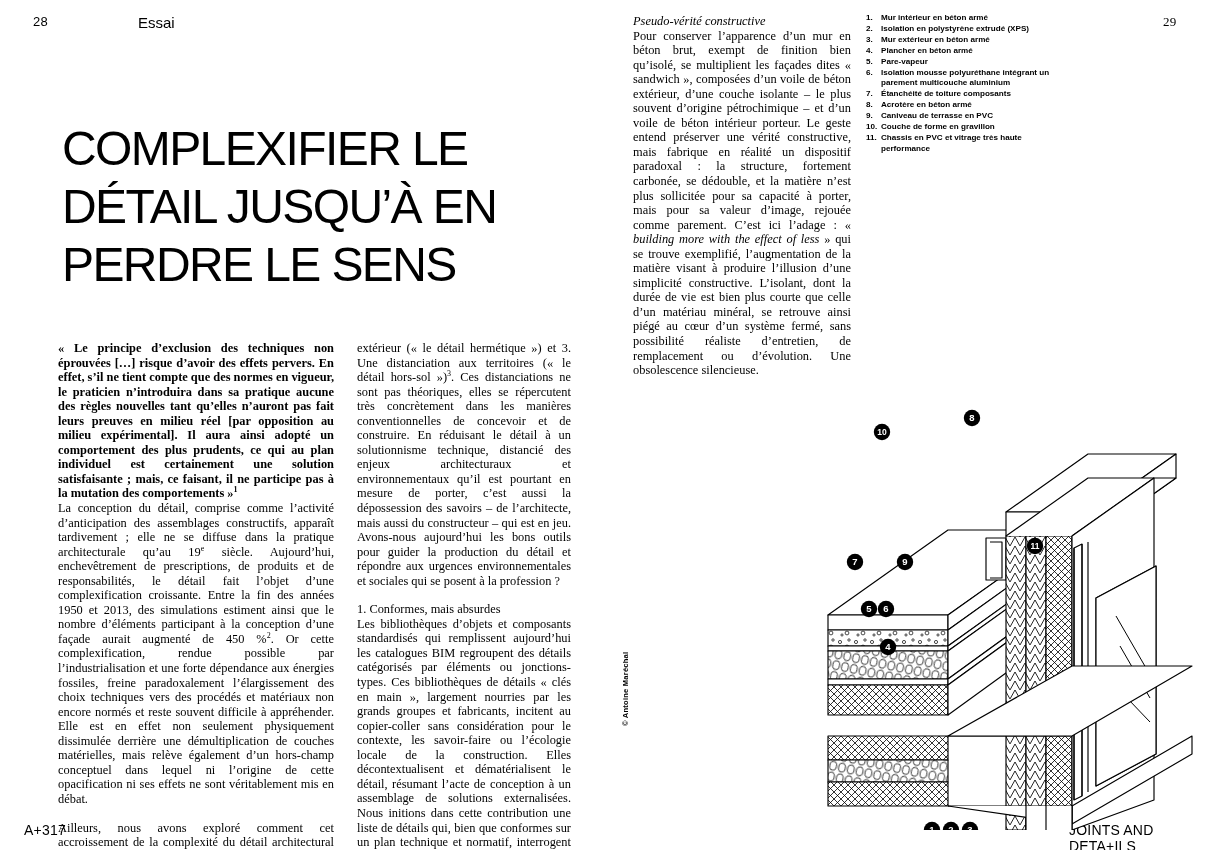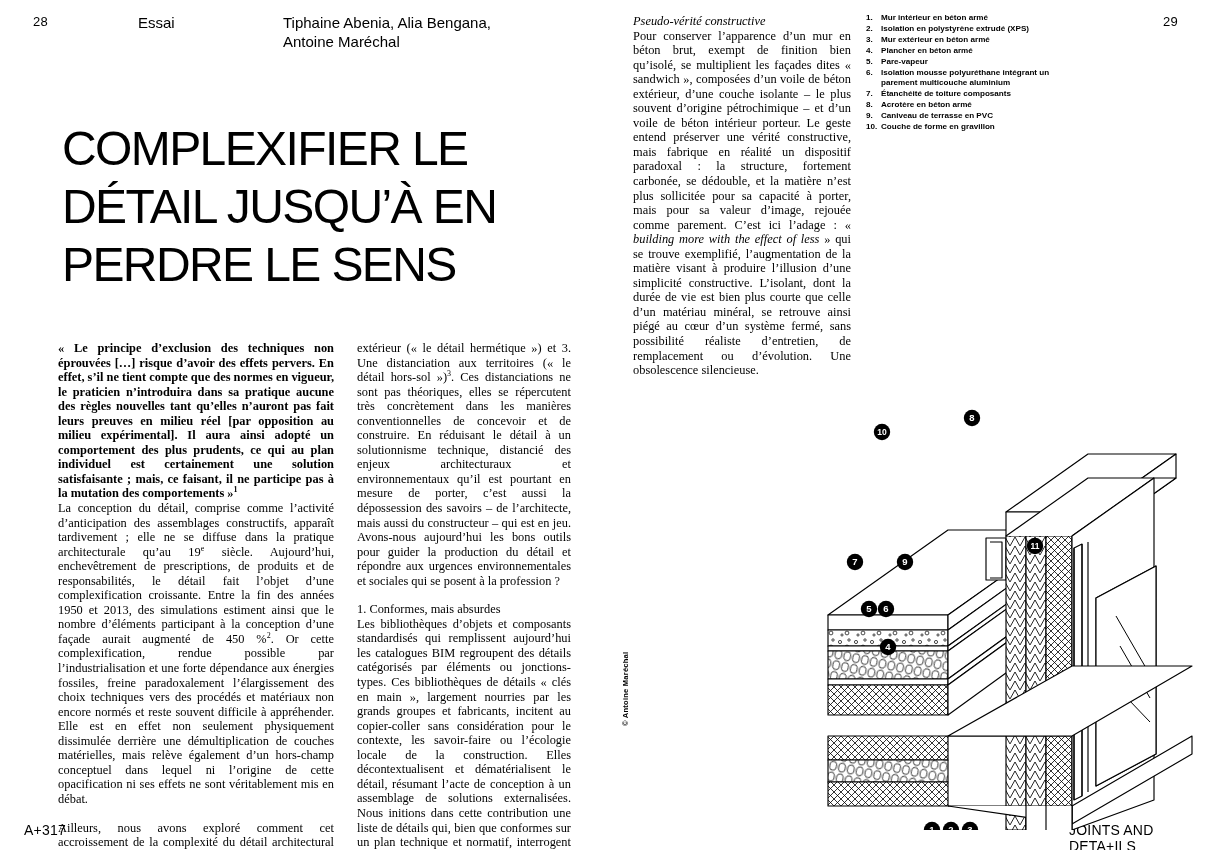--- a/index.html
+++ b/index.html
@@ -109,22 +109,20 @@
 </style>
 </head>
 <body>
 
 <div class="page page-left">
 
   <div class="folio folio-left">28</div>
 
   <div class="kicker">Essai</div>
 
-  <div class="byline" style="white-space:pre-line;">Tiphaine Abenia, Alia Bengana,
-Antoine Maréchal</div>
 
   <h1 class="display-title">COMPLEXIFIER LE DÉTAIL JUSQU’À EN PERDRE LE SENS</h1>
 
   <div class="col col-28-1">
     <div class="lead">
       <p><span>« Le principe d’exclusion des techniques non éprouvées […] risque d’avoir des effets pervers. En effet, s’il ne tient compte que des normes en vigueur, le praticien n’introduira dans sa pratique aucune des règles nouvelles tant qu’elles n’auront pas fait leurs preuves en milieu réel [par opposition au milieu expérimental]. Il aura ainsi adopté un comportement des plus prudents, ce qui au plan individuel est certainement une solution satisfaisante ; mais, ce faisant, il ne participe pas à la mutation des comportements »</span><sup>1</sup></p>
     </div>
     <p><span>La conception du détail, comprise comme l’activité d’anticipation des assemblages constructifs, apparaît tardivement ; elle ne se diffuse dans la pratique architecturale qu’au 19</span><sup>e</sup><span> siècle. Aujourd’hui, enchevêtrement de prescriptions, de produits et de responsabilités, le détail fait l’objet d’une complexification croissante. Entre la fin des années 1950 et 2013, des simulations estiment ainsi que le nombre d’éléments participant à la conception d’une façade aurait augmenté de 450 %</span><sup>2</sup><span>. Or cette complexification, rendue possible par l’industrialisation et une forte dépendance aux énergies fossiles, freine paradoxalement l’élargissement des choix techniques vers des procédés et matériaux non encore normés et reste souvent difficile à appréhender. Elle est en effet non seulement physiquement dissimulée derrière une démultiplication de couches matérielles, mais relève également d’un hors-champ conceptuel dans lequel ni l’origine de cette opacification ni ses effets ne sont véritablement mis en débat.</span></p>
     <p>Ailleurs, nous avons exploré comment cet accroissement de la complexité du détail architectural devait être rapproché d’une triple distanciation à l’œuvre dans la conception contemporaine : 1. Une distanciation à la matière (« le détail dématérialisé »), 2. Une distanciation à l’environnement</p>
   </div>
@@ -132,21 +130,21 @@
   <div class="col col-28-2">
     <p><span>extérieur (« le détail hermétique ») et 3. Une distanciation aux territoires (« le détail hors-sol »)</span><sup>3</sup><span>. Ces distanciations ne sont pas théoriques, elles se répercutent très concrètement dans les manières conventionnelles de concevoir et de construire. En réduisant le détail à un solutionnisme technique, distancié des enjeux architecturaux et environnementaux qu’il est pourtant en mesure de porter, c’est aussi la dépossession des savoirs – de l’architecte, mais aussi du constructeur – qui est en jeu. Avons-nous aujourd’hui les bons outils pour guider la production du détail et répondre aux urgences environnementales et sociales qui se posent à la profession ?</span></p>
     <p><span class="subhead">1. Conformes, mais absurdes</span><br><span>Les bibliothèques d’objets et composants standardisés qui remplissent aujourd’hui les catalogues BIM regroupent des détails catégorisés par éléments ou jonctions-types. Ces bibliothèques de détails « clés en main », largement nourries par les grands groupes et fabricants, incitent au copier-coller sans considération pour le contexte, les savoir-faire ou l’écologie locale de la construction. Elles décontextualisent et dématérialisent le détail, résumant l’acte de conception à un assemblage de solutions externalisées. Nous initions dans cette contribution une liste de détails qui, bien que conformes sur un plan technique et normatif, interrogent le sens que l’on met dans les opérations de construction.</span></p>
   </div>
 
   <div class="footer footer-left">A+317</div>
 </div>
 
 <div class="page page-right">
 
-  <div class="folio folio-right" style="left:556px;">29</div>
+  <div class="folio folio-right" style="left:556px;font-family:Liberation Serif, serif;">29</div>
 
   <div class="footer footer-right" style="left:462px;">JOINTS AND DETA+ILS</div>
 </div>
 
 <div class="col col-29-1" style="position:absolute;">
   <p><span class="ital-head">Pseudo-vérité constructive</span><br><span>Pour conserver l’apparence d’un mur en béton brut, exempt de finition bien qu’isolé, se multiplient les façades dites « sandwich », composées d’un voile de béton extérieur, d’une couche isolante – le plus souvent d’origine pétrochimique – et d’un voile de béton intérieur porteur. Le geste entend préserver une vérité constructive, mais fabrique en réalité un dispositif paradoxal : la structure, fortement carbonée, se dédouble, et la matière n’est plus sollicitée pour sa capacité à porter, mais pour sa valeur d’image, rejouée comme parement. C’est ici l’adage : « </span><em>building more with the effect of less</em><span> » qui se trouve exemplifié, l’augmentation de la matière visant à produire l’illusion d’une simplicité constructive. L’isolant, dont la durée de vie est bien plus courte que celle d’un matériau minéral, se retrouve ainsi piégé au cœur d’un système fermé, sans possibilité réaliste d’entretien, de remplacement ou d’évolution. Une obsolescence silencieuse.</span></p>
 </div>
 
 <div class="legend">
   <div class="legend-row">
@@ -181,20 +179,24 @@
     <span class="legend-num">8.</span>
     <span class="legend-txt">Acrotère en béton armé</span>
   </div>
   <div class="legend-row">
     <span class="legend-num">9.</span>
     <span class="legend-txt">Caniveau de terrasse en PVC</span>
   </div>
   <div class="legend-row">
     <span class="legend-num">10.</span>
     <span class="legend-txt">Couche de forme en gravillon</span>
+  </div>
+  <div class="legend-row">
+    <span class="legend-num">11.</span>
+    <span class="legend-txt">Chassis en PVC et vitrage très haute performance</span>
   </div>
 </div>
 
 <div class="credit">© Antoine Maréchal</div>
 
 <div class="drawing">
 <svg width="393" height="500" viewBox="0 0 393 500" xmlns="http://www.w3.org/2000/svg">
   <defs>
     <pattern id="hatchX" width="7" height="7" patternUnits="userSpaceOnUse">
       <rect width="7" height="7" fill="#fff"></rect>

